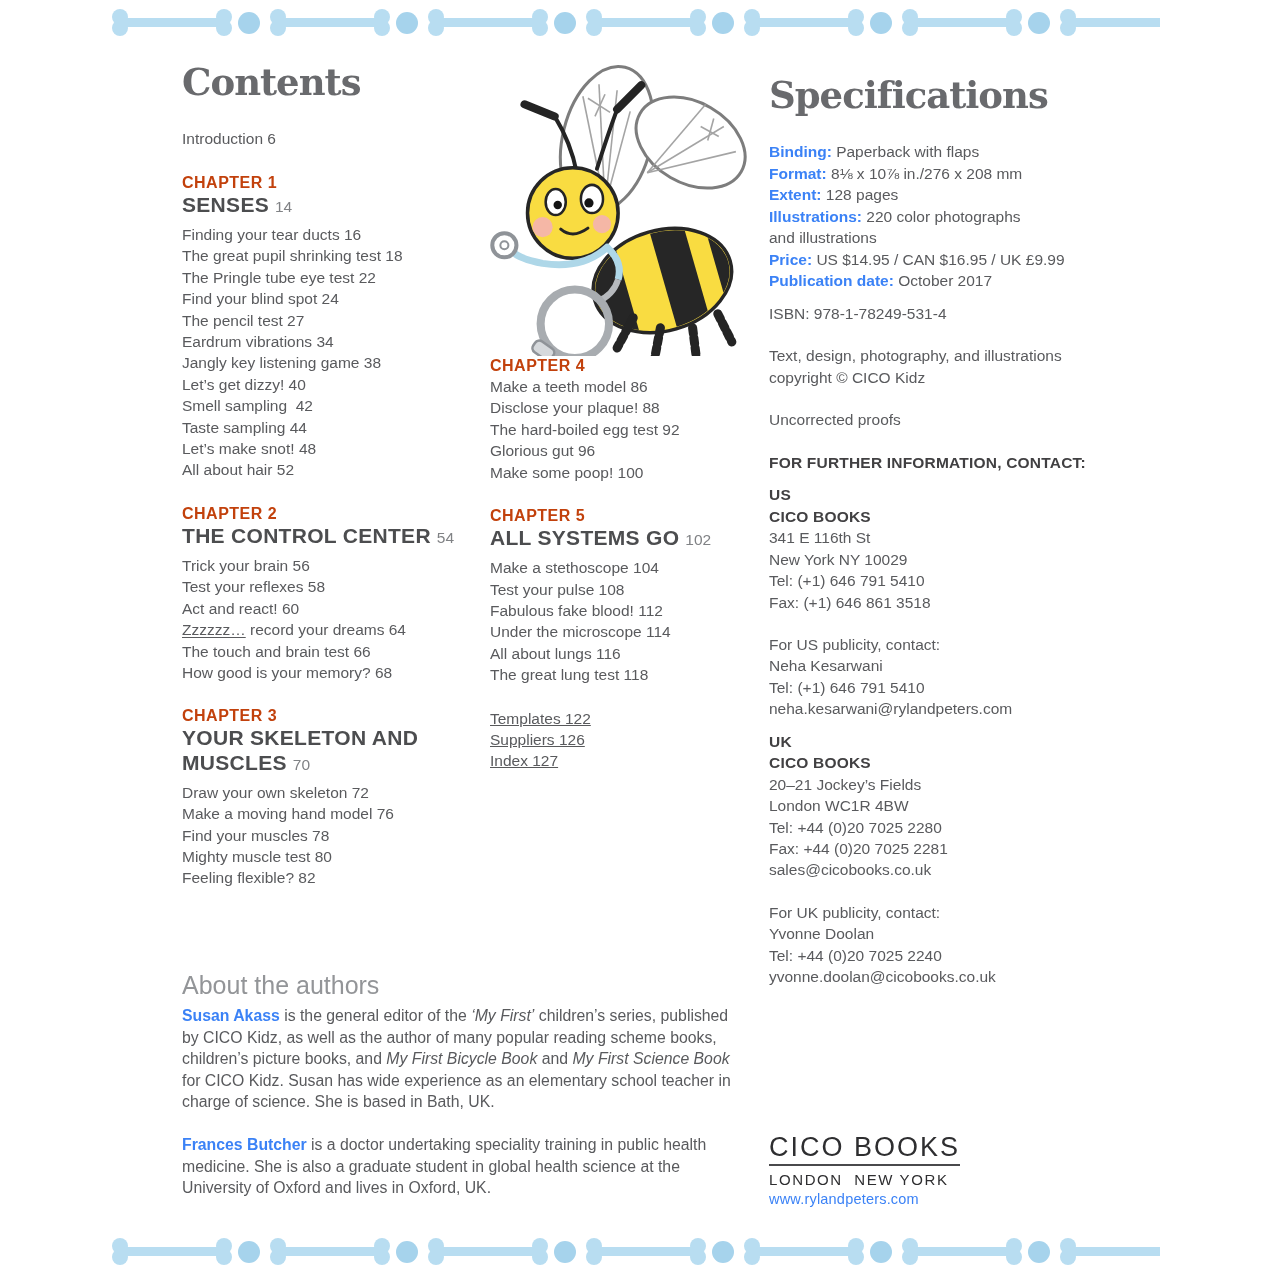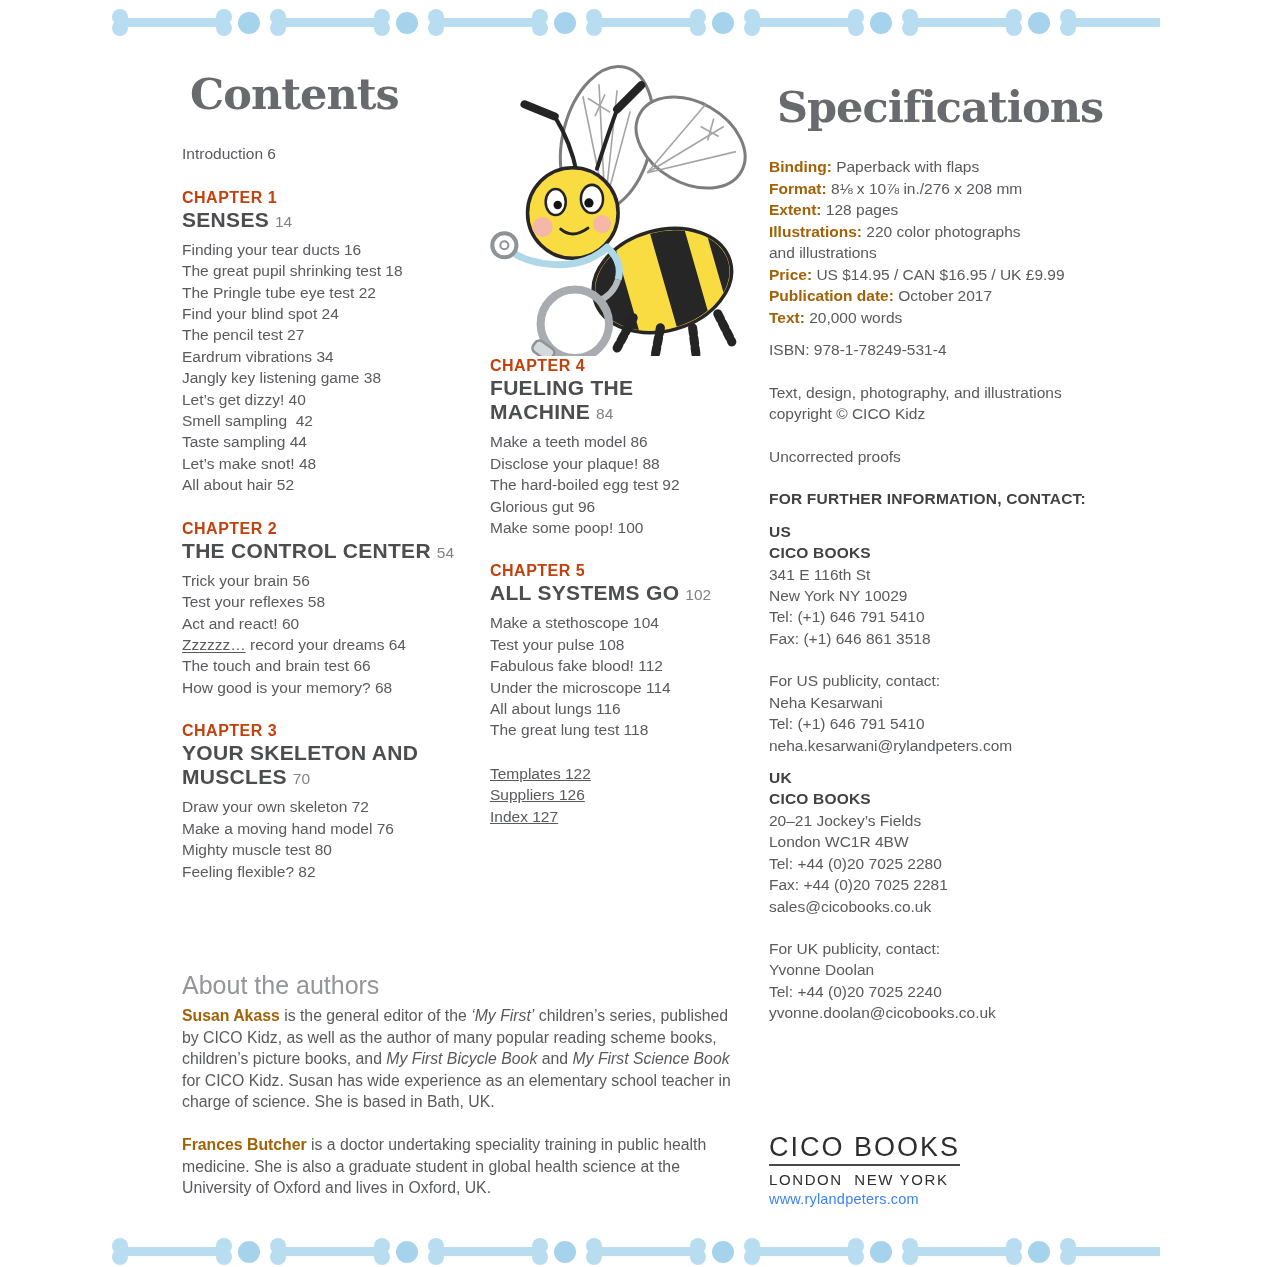--- a/index.html
+++ b/index.html
@@ -10,22 +10,22 @@
   }
   .page{position:absolute;inset:0;background:#fff;overflow:hidden;}
 
   
   .border{position:absolute;left:108px;width:1052px;height:30px;}
   .border.top{top:7px;}
   .border.bottom{top:1236px;}
 
   
   .script-title{
-    font-family:"DejaVu Serif",serif;font-weight:700;font-size:43px;
-    color:#696a6d;margin:8px;letter-spacing:-1px;line-height:1.12;
+    font-family:"DejaVu Serif",serif;font-weight:700;font-size:37px;
+    color:#696a6d;margin:0;letter-spacing:-1px;line-height:1.12;
   }
 
   .col-left{position:absolute;left:182px;top:62px;width:340px;}
   .col-mid{position:absolute;left:490px;top:356px;width:268px;}
   .col-right{position:absolute;left:769px;top:75px;width:318px;}
 
   .intro{margin-top:25px;font-size:15.5px;color:#595a5d;}
 
   .chapter{margin-top:23px;}
   .kicker{
@@ -38,21 +38,21 @@
   .ch-page{font-size:15.5px;font-weight:400;color:#808285;margin-left:6px;letter-spacing:0;}
 
   .toc-item,.line{
     font-size:15.5px;line-height:21.4px;color:#595a5d;white-space:pre-wrap;
   }
   .ul{text-decoration:underline;text-underline-offset:2px;}
   .extras{margin-top:22px;text-decoration:underline;}
 
   .spec-block{margin-top:25px;}
   .spec-line,.plain{font-size:15.5px;line-height:21.5px;color:#595a5d;}
-  .b{font-weight:700;color:#a16207;}
+  .b{font-weight:700;color:#3b82f6;}
   .i{font-style:italic;}
   .isbn{margin-top:11px;}
   .block{margin-top:21px;}
   .bold-line{font-weight:700;color:#414042;font-size:15.5px;line-height:21.5px;letter-spacing:.2px;}
 
   .about{position:absolute;left:182px;top:971px;width:550px;}
   .about-heading{font-size:25px;color:#939598;font-weight:400;margin:0 0 5px 0;}
   .para{font-size:15.8px;line-height:21.6px;margin:0;color:#595a5d;}
   .para2{margin-top:21px;}
 
@@ -190,30 +190,30 @@
           <div class="toc-item">How good is your memory? 68</div>
         </div>
     </div>
 
     <div class="chapter">
       <div class="kicker">CHAPTER 3</div>
       <div class="ch-title"><span>YOUR SKELETON AND MUSCLES</span><span class="ch-page">70</span></div>
       <div>
           <div class="toc-item">Draw your own skeleton 72</div>
           <div class="toc-item">Make a moving hand model 76</div>
+          <div class="toc-item">Find your muscles 78</div>
           <div class="toc-item">Mighty muscle test 80</div>
           <div class="toc-item">Feeling flexible? 82</div>
         </div>
     </div>
   </div>
 
   <div class="col-mid">
     <div class="chapter" style="margin-top:0;">
       <div class="kicker">CHAPTER 4</div>
-      <div class="ch-title"><span>FUELING THE MACHINE</span><span class="ch-page">84</span></div>
       <div>
           <div class="toc-item">Make a teeth model 86</div>
           <div class="toc-item">Disclose your plaque! 88</div>
           <div class="toc-item">The hard-boiled egg test 92</div>
           <div class="toc-item">Glorious gut 96</div>
           <div class="toc-item">Make some poop! 100</div>
         </div>
     </div>
 
     <div class="chapter">
@@ -240,21 +240,20 @@
     <h1 class="script-title">Specifications</h1>
 
     <div class="spec-block">
       <div class="spec-line"><span class="b">Binding:</span><span> Paperback with flaps</span></div>
       <div class="spec-line"><span class="b">Format:</span><span> 8⅛ x 10⅞ in./276 x 208 mm</span></div>
       <div class="spec-line"><span class="b">Extent:</span><span> 128 pages</span></div>
       <div class="spec-line"><span class="b">Illustrations:</span><span> 220 color photographs</span></div>
       <div class="spec-line"><span>and illustrations</span></div>
       <div class="spec-line"><span class="b">Price:</span><span> US $14.95 / CAN $16.95 / UK £9.99</span></div>
       <div class="spec-line"><span class="b">Publication date:</span><span> October 2017</span></div>
-      <div class="spec-line"><span class="b">Text:</span><span> 20,000 words</span></div>
     </div>
 
     <div class="plain isbn">ISBN: 978-1-78249-531-4</div>
 
     <div class="block">
       <div class="plain">Text, design, photography, and illustrations</div>
       <div class="plain">copyright © CICO Kidz</div>
     </div>
 
     <div class="block plain">Uncorrected proofs</div>

